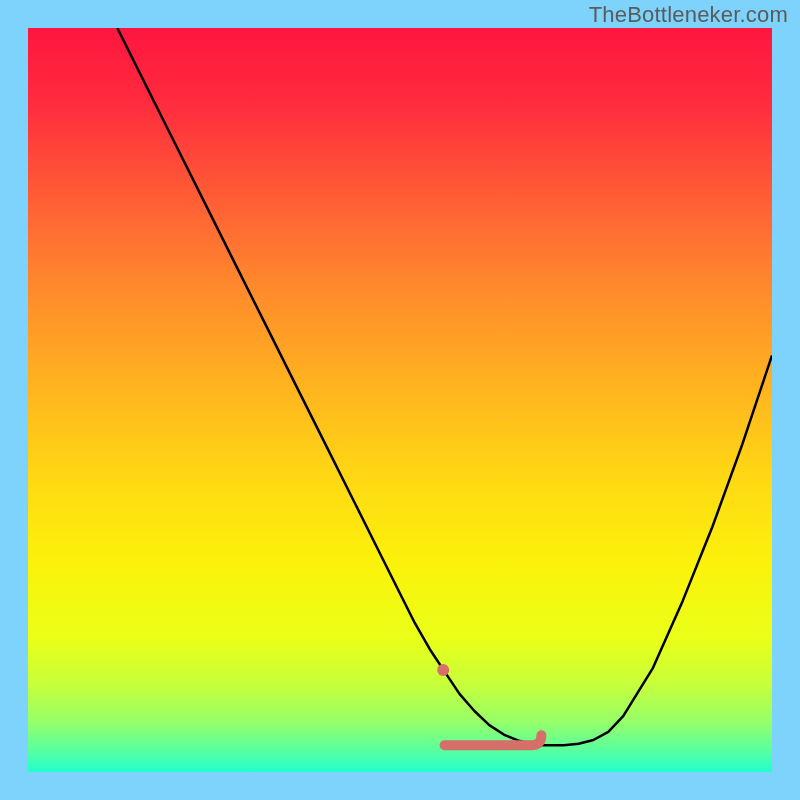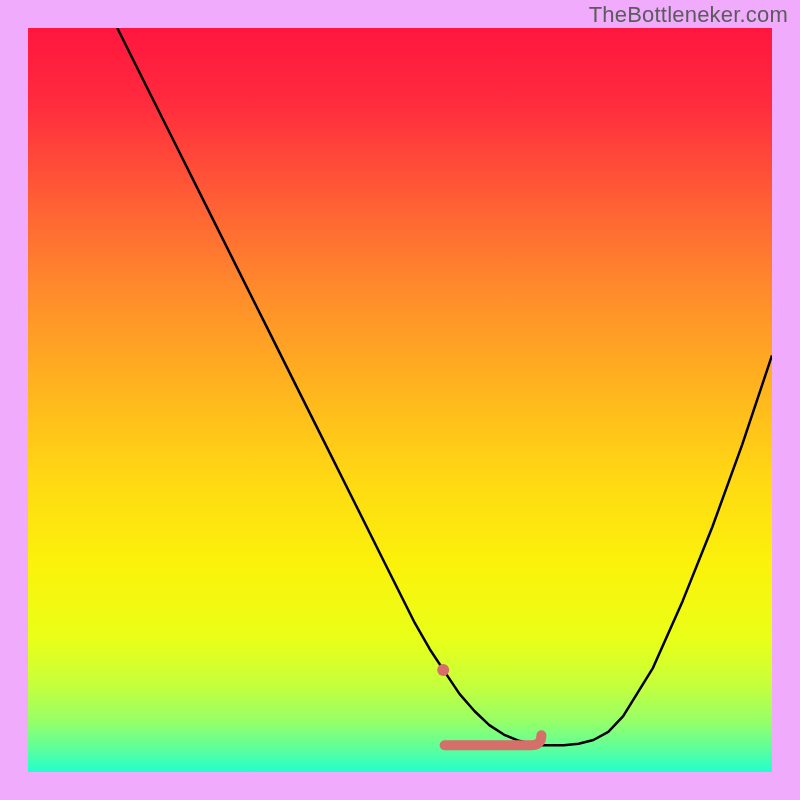--- a/index.html
+++ b/index.html
@@ -8,21 +8,21 @@
     width: 800px;
     height: 800px;
     background: #000;
     overflow: hidden;
     font-family: Arial, Helvetica, sans-serif;
   }
   .outer {
     position: relative;
     width: 800px;
     height: 800px;
-    background: #f0abfc;
+    background: #7dd3fc;
   }
   .watermark {
     position: absolute;
     top: 2px;
     right: 12px;
     color: #5b5b5b;
     font-size: 22px;
     font-weight: 400;
     letter-spacing: 0.2px;
   }

